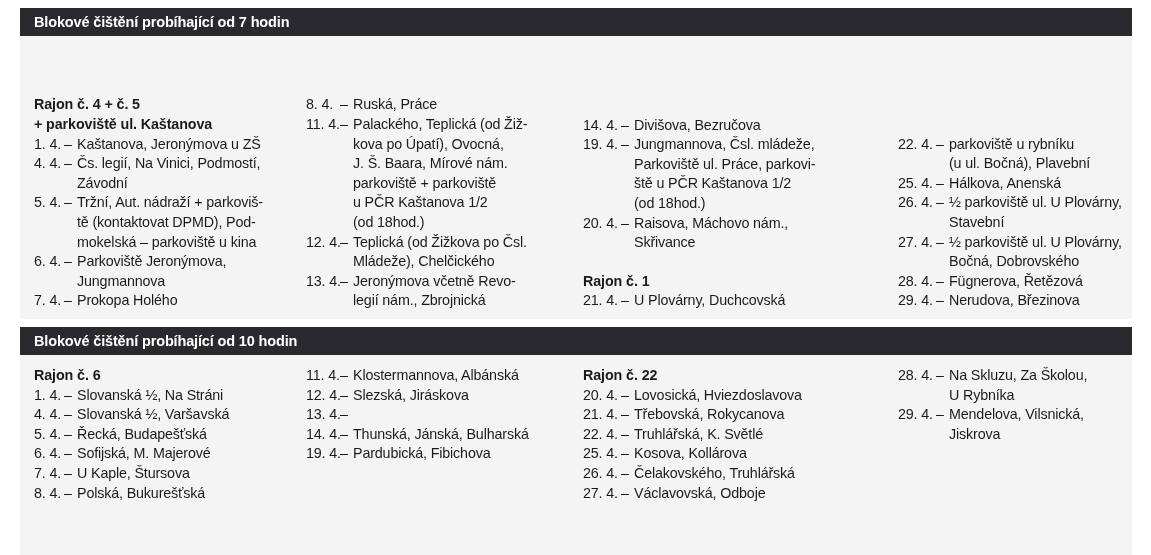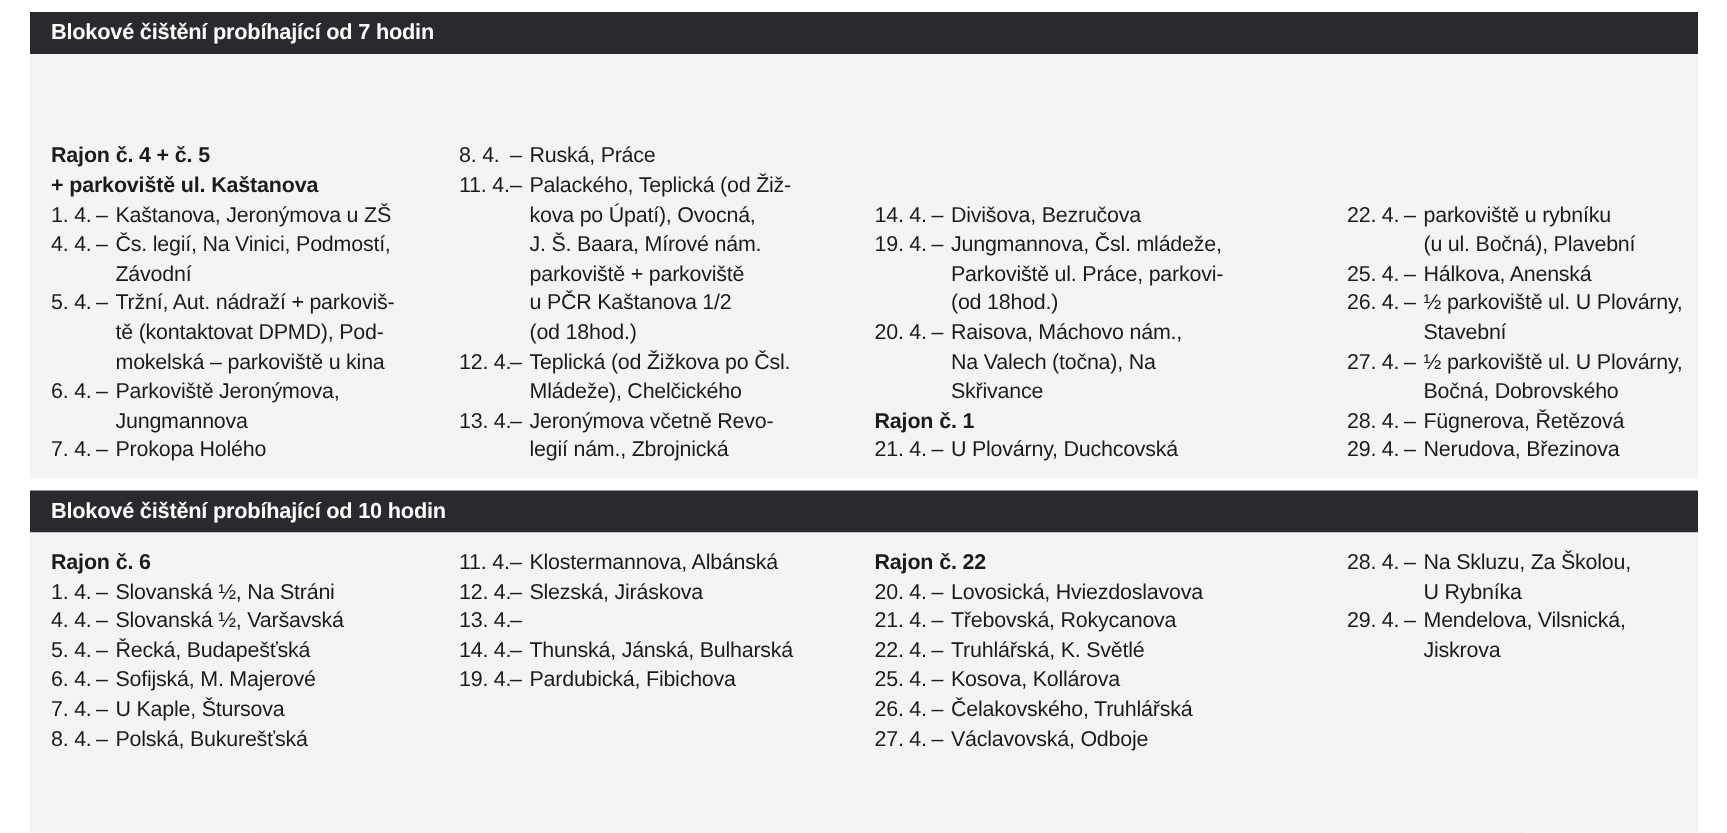--- a/index.html
+++ b/index.html
@@ -75,21 +75,21 @@
   .s2 .section-body { height: 220px; }
 
   
   .rajon {
     font-size: 14.3px;
     font-weight: bold;
     line-height: 19.6px;
     letter-spacing: -0.1px;
     white-space: nowrap;
   }
-  .rajon.spaced { }
+  .rajon.spaced { margin-top: 19px; }
 
   
   .entry {
     display: flex;
     font-size: 14.3px;
     line-height: 19.6px;
     letter-spacing: -0.15px;
   }
   .entry-date {
     flex: 0 0 auto;
@@ -216,29 +216,29 @@
             <span class="entry-text">
               <span class="cont">Divišova, Bezručova</span>
             </span>
           </div>
           <div class="entry">
             <span class="entry-date">19. 4.</span>
             <span class="entry-dash">–</span>
             <span class="entry-text">
               <span class="cont">Jungmannova, Čsl. mládeže,</span>
               <span class="cont">Parkoviště ul. Práce, parkovi-</span>
+              <span class="cont">ště u PČR Kaštanova 1/2</span>
               <span class="cont">(od 18hod.)</span>
             </span>
           </div>
           <div class="entry">
             <span class="entry-date">20. 4.</span>
             <span class="entry-dash">–</span>
             <span class="entry-text">
               <span class="cont">Raisova, Máchovo nám.,</span>
-              <span class="cont">Na Valech (točna), Na</span>
               <span class="cont">Skřivance</span>
             </span>
           </div>
           <div class="rajon spaced">Rajon č. 1</div>
           <div class="entry">
             <span class="entry-date">21. 4.</span>
             <span class="entry-dash">–</span>
             <span class="entry-text">
               <span class="cont">U Plovárny, Duchcovská</span>
             </span>

